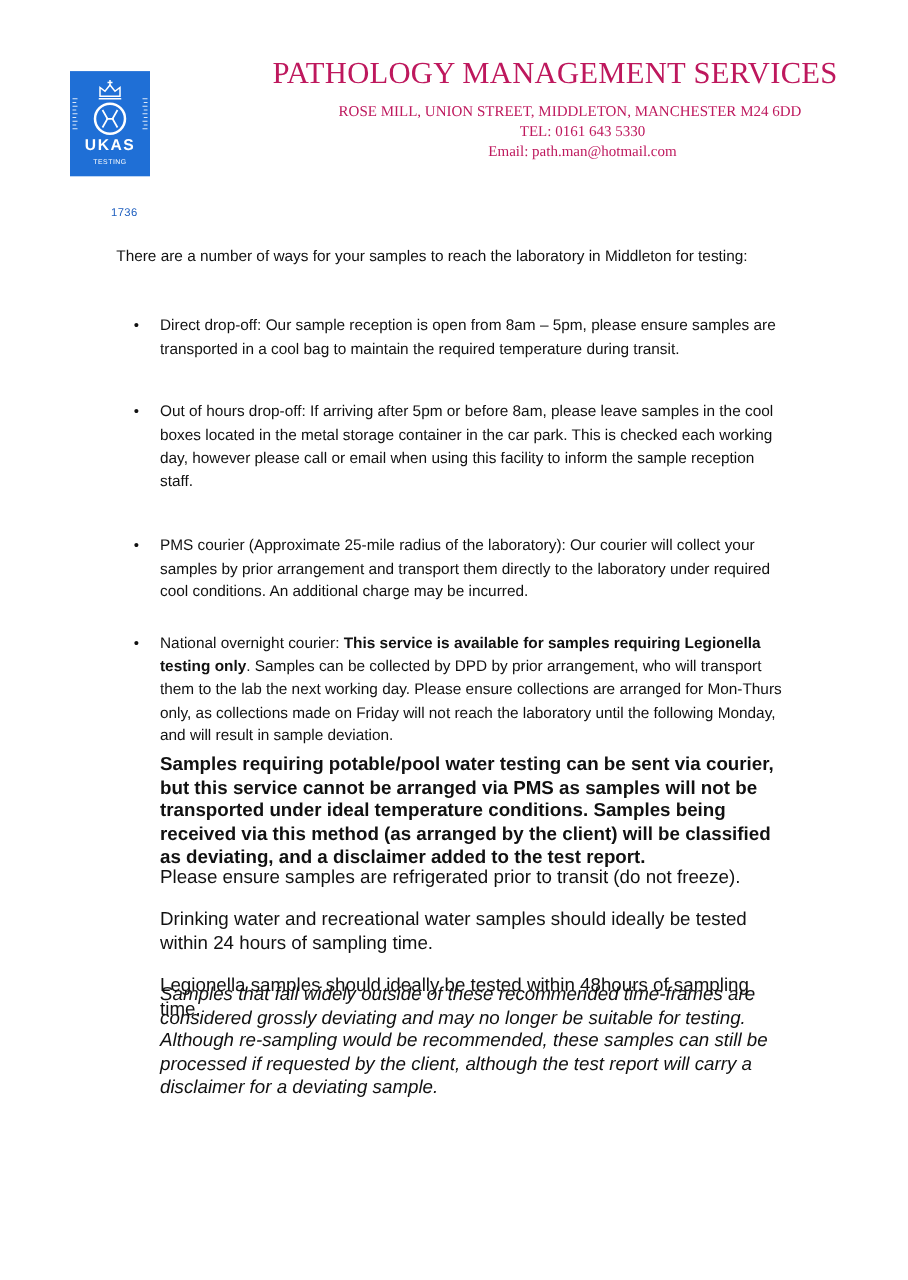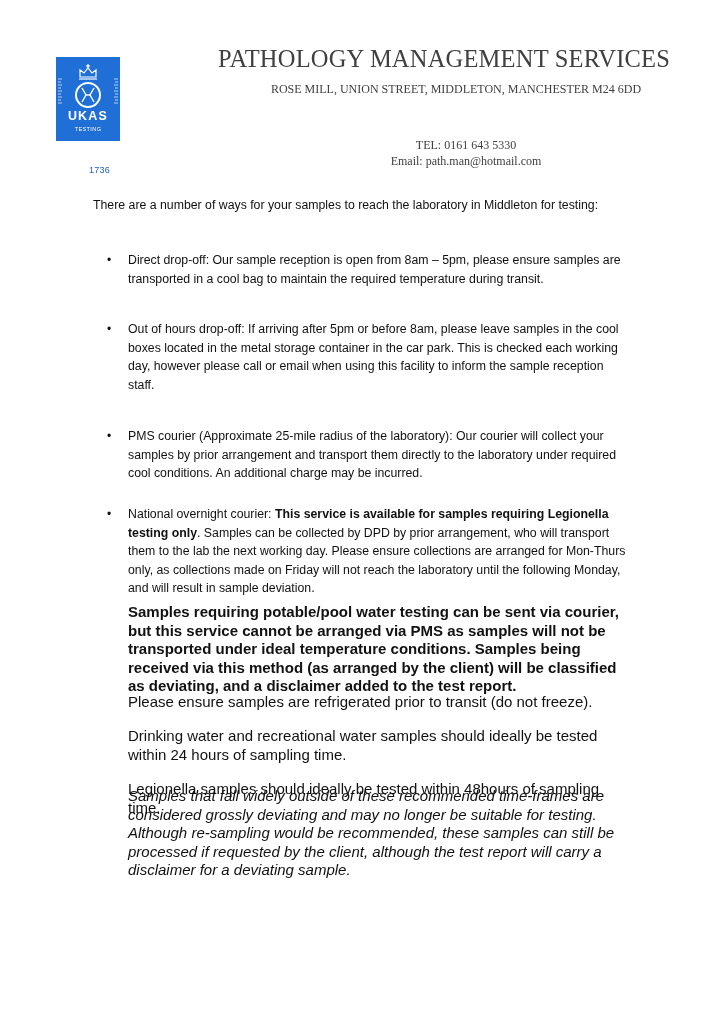--- a/index.html
+++ b/index.html
@@ -37,37 +37,37 @@
       margin-top: 24px;
       letter-spacing: 0.3px;
     }
     .header {
       position: absolute;
       left: 180px;
       top: 44px;
       width: 510px;
       text-align: center;
       font-family: "Liberation Serif", "DejaVu Serif", serif;
-      color: #404040;
+      color: #be185d;
     }
     .company-name {
       font-size: 24.5px;
       letter-spacing: 0.2px;
       line-height: 30px;
       margin: 0;
       font-weight: normal;
       padding-left: 18px;
     }
     .header-line {
       font-size: 12px;
       line-height: 16px;
       margin: 0;
     }
     .addr { margin-top: 7px; padding-left: 42px; }
-    .tel { padding-left: 62px; margin-top: 40px; }
+    .tel { padding-left: 62px; }
     .web { padding-left: 62px; }
     .email { padding-left: 62px; }
 
     .intro {
       position: absolute;
       left: 93px;
       top: 197px;
       font-size: 12.3px;
       line-height: 17px;
       margin: 0;

